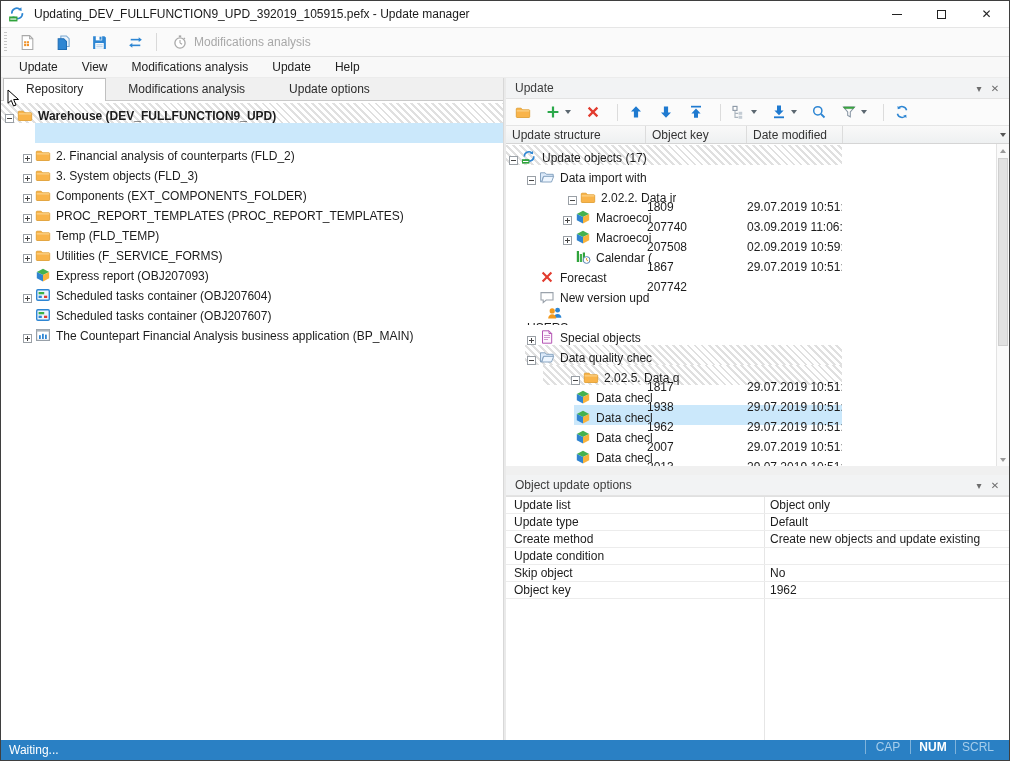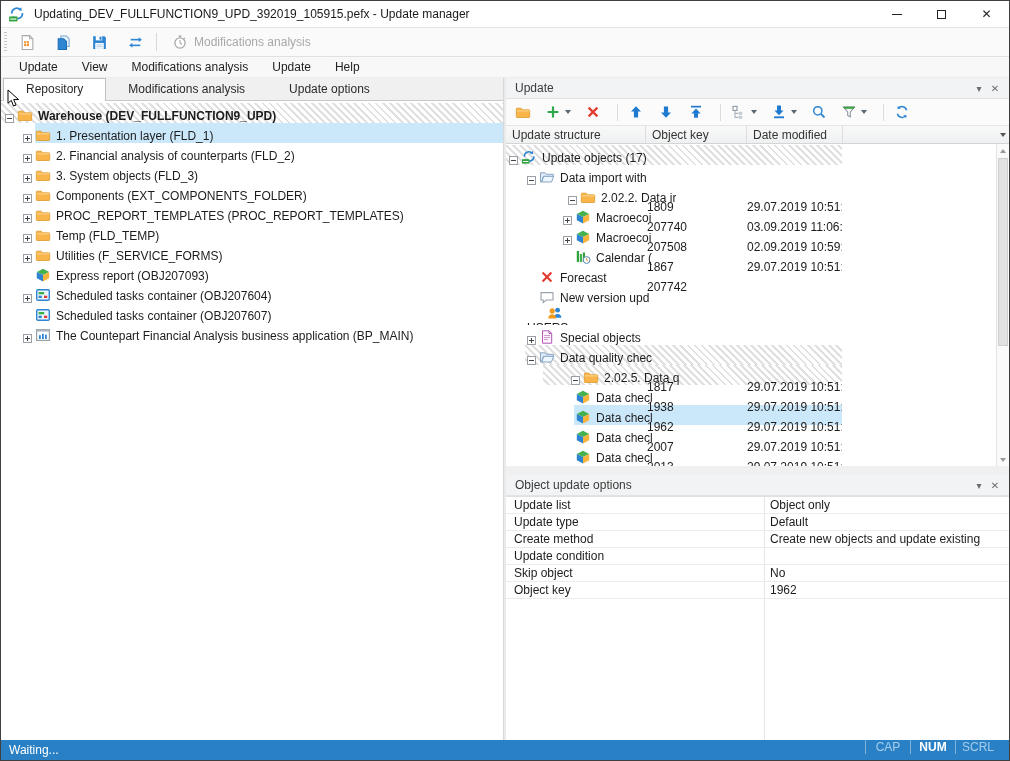--- a/index.html
+++ b/index.html
@@ -207,30 +207,20 @@
                 <svg viewBox="0 0 16 16">
                   <path d="M1.3 4.9c0-.4.3-.7.7-.7h4.1l1.5 1.6h6.4c.4 0 .7.3.7.7v6.3c0 .4-.3.7-.7.7H2c-.4 0-.7-.3-.7-.7z" fill="#f9b44a" stroke="#dd9a2b" stroke-width="0.8"></path>
                   <path d="M1.7 6.9h12.6" stroke="#fcd996" stroke-width="1"></path>
                 </svg>
               </span>
               <span class="tlabel b">Warehouse (DEV_FULLFUNCTION9_UPD)</span>
             </div>
           </div>
           <div class="trow">
             <div class="rowbg bg-sel" style="left: 34px; right: 0px;"></div>
-            <div class="rowc" style="margin-left: 22px;">
-              <span class="exp plus"></span>
-              <span class="ticon">
-                <svg viewBox="0 0 16 16">
-                  <path d="M1.3 4.9c0-.4.3-.7.7-.7h4.1l1.5 1.6h6.4c.4 0 .7.3.7.7v6.3c0 .4-.3.7-.7.7H2c-.4 0-.7-.3-.7-.7z" fill="#f9b44a" stroke="#dd9a2b" stroke-width="0.8"></path>
-                  <path d="M1.7 6.9h12.6" stroke="#fcd996" stroke-width="1"></path>
-                </svg>
-              </span>
-              <span class="tlabel">1. Presentation layer (FLD_1)</span>
-            </div>
           </div>
           <div class="trow">
             <div class="rowc" style="margin-left: 22px;">
               <span class="exp plus"></span>
               <span class="ticon">
                 <svg viewBox="0 0 16 16">
                   <path d="M1.3 4.9c0-.4.3-.7.7-.7h4.1l1.5 1.6h6.4c.4 0 .7.3.7.7v6.3c0 .4-.3.7-.7.7H2c-.4 0-.7-.3-.7-.7z" fill="#f9b44a" stroke="#dd9a2b" stroke-width="0.8"></path>
                   <path d="M1.7 6.9h12.6" stroke="#fcd996" stroke-width="1"></path>
                 </svg>
               </span>

